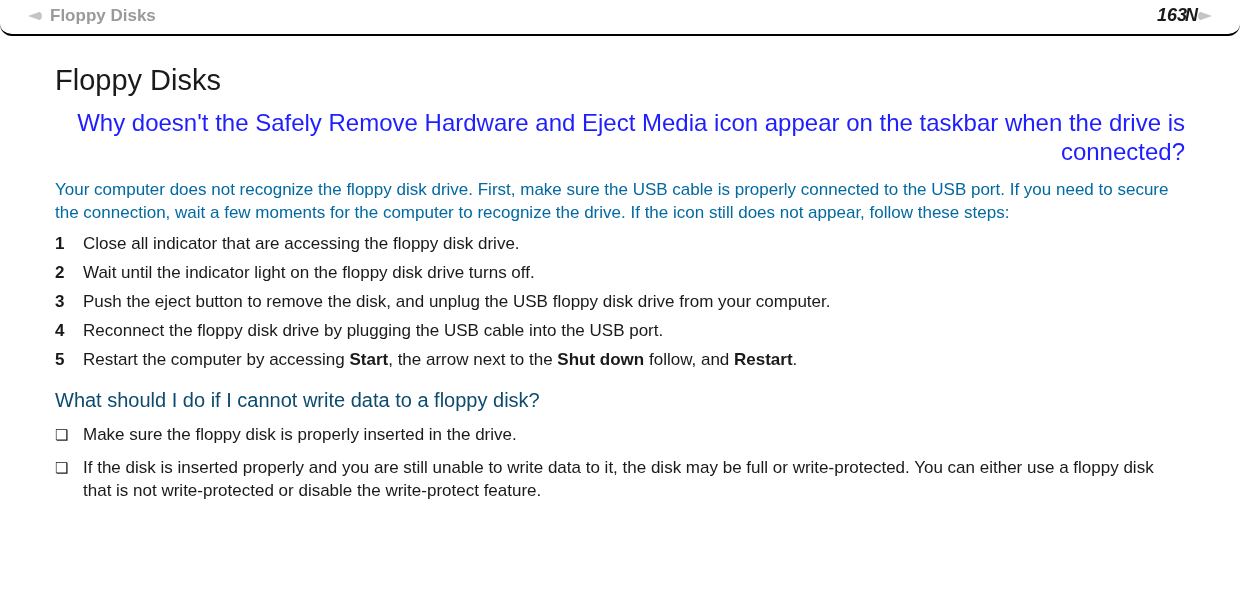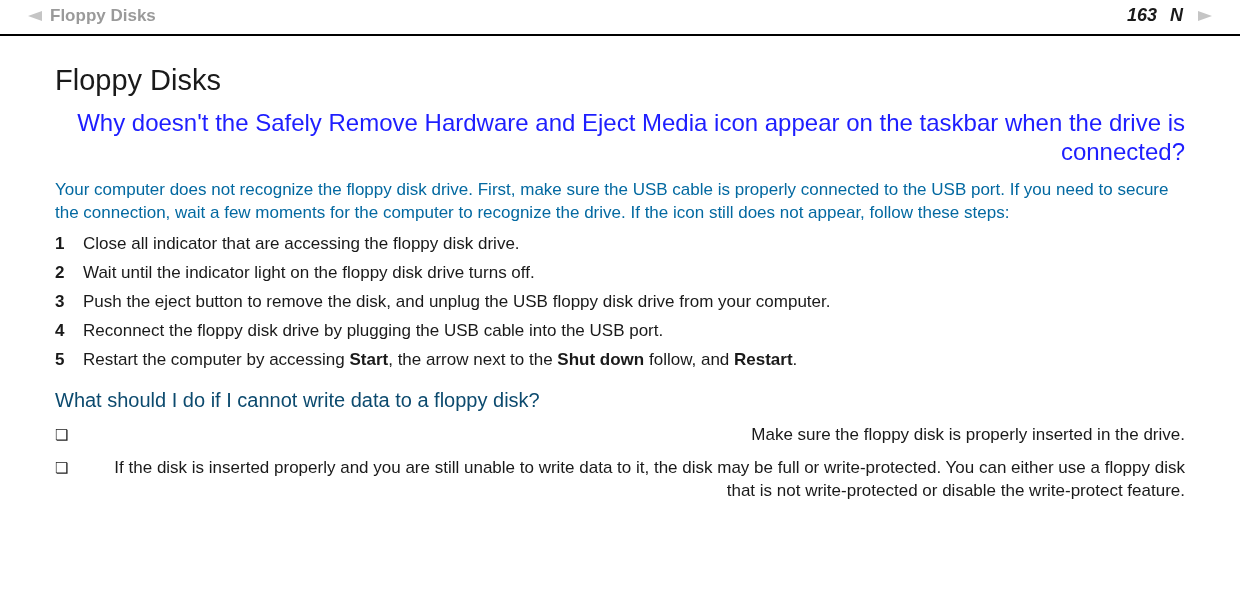--- a/index.html
+++ b/index.html
@@ -1,18 +1,19 @@
 <!DOCTYPE html>
 <html><head>
   <meta charset="utf-8">
   <style>
     * {
       margin: 0;
       padding: 0;
       box-sizing: border-box;
+      border-radius: 12px;
     }
     body {
       font-family: Arial, Helvetica, sans-serif;
       background: #ffffff;
       width: 1240px;
       height: 591px;
       overflow: hidden;
       position: relative;
     }
     .header {
@@ -33,21 +34,21 @@
     .triangle-left {
       width: 0;
       height: 0;
       border-top: 5px solid transparent;
       border-bottom: 5px solid transparent;
       border-right: 14px solid #c5c5c5;
     }
     .page-nav {
       display: flex;
       align-items: center;
-      gap: 15px;
+      gap: 0;
       text-align: right;
     }
     .page-number {
       font-style: italic;
       font-weight: bold;
       font-size: 18px;
       color: #1a1a1a;
     }
     .n-letter {
       font-style: italic;
@@ -126,21 +127,20 @@
       line-height: 1.35;
     }
     .bullet-list .square {
       width: 28px;
       flex-shrink: 0;
       font-size: 15px;
       line-height: 1.5;
     }
     .bullet-list .text {
       flex: 1;
-      text-align: right;
     }
     b {
       font-weight: bold;
     }
   </style>
 </head>
 <body>
 
 <div class="header">
   <div class="breadcrumb">

